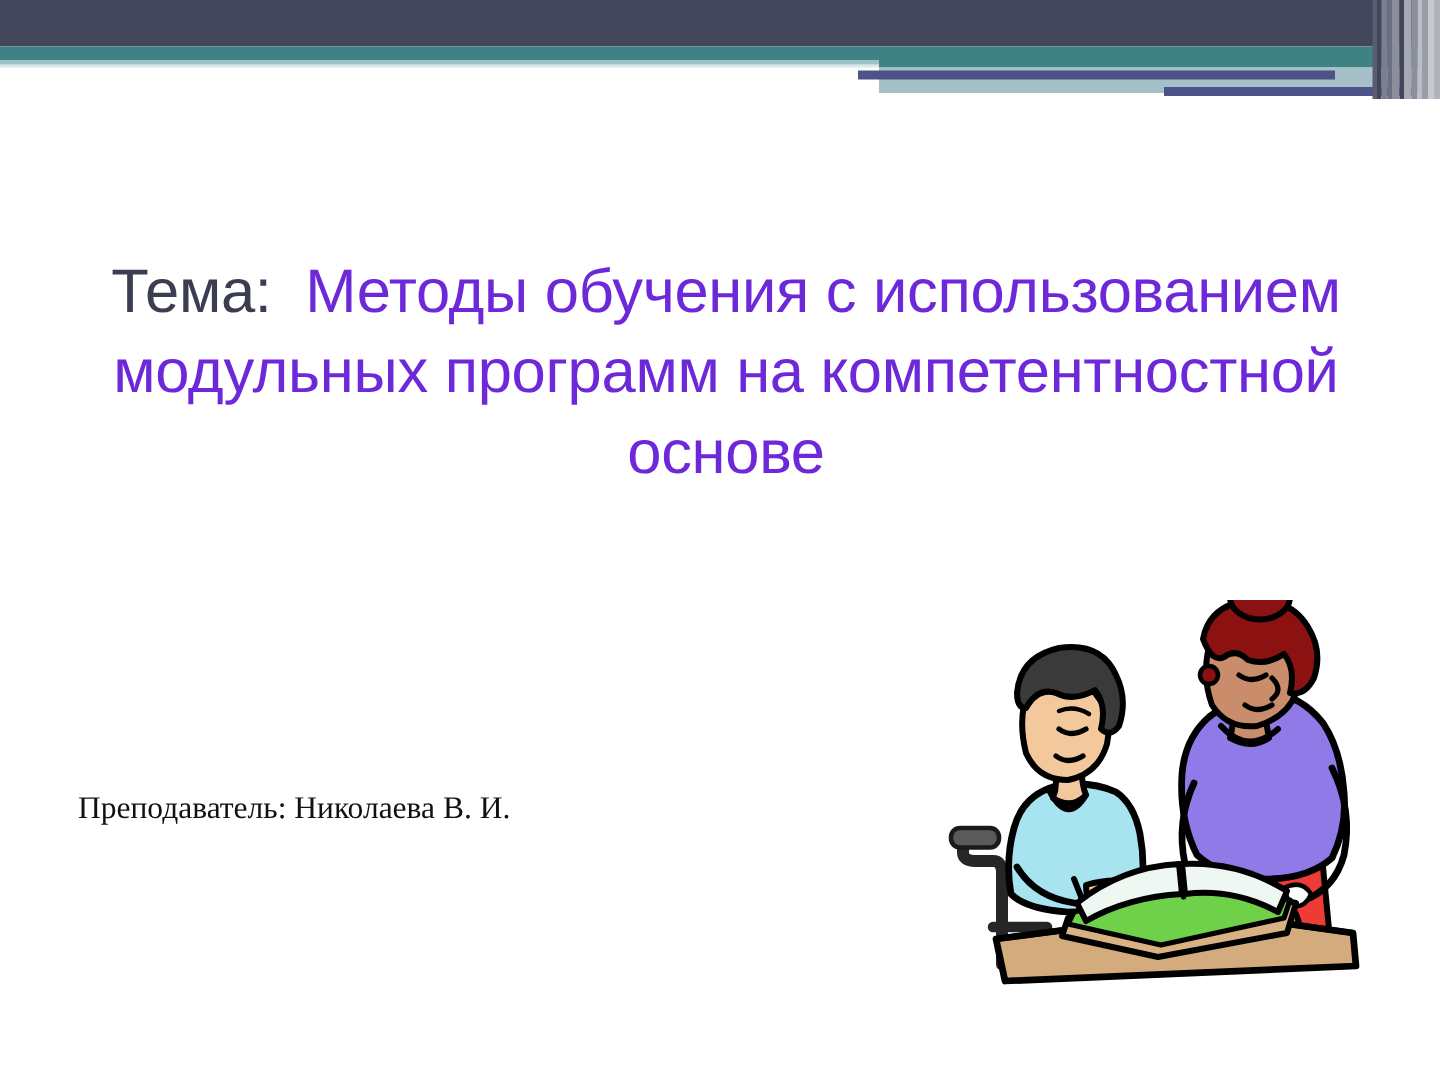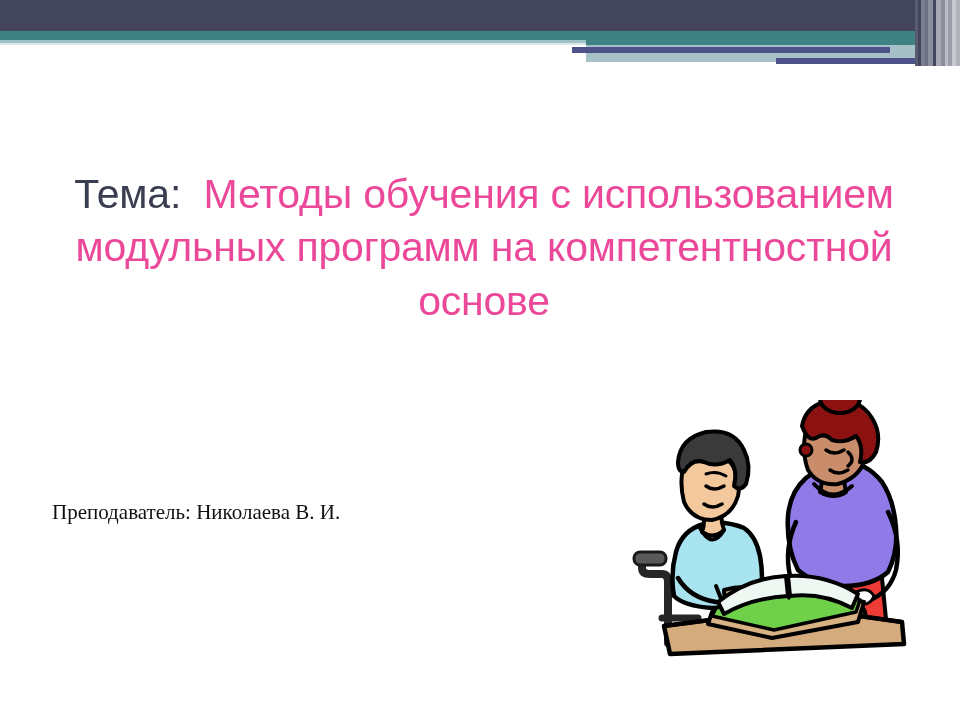--- a/index.html
+++ b/index.html
@@ -127,29 +127,29 @@
     line-height: 1.30;
     font-size: 41px;
     font-weight: 400;
     letter-spacing: -0.2px;
   }
   .title-label {
     color: #3b3d50;
     margin-top: 31px;
   }
   .title-main {
-    color: #ec4899;
+    color: #6d28d9;
     margin-top: 37px;
   }
 
   
   .presenter {
     position: absolute;
     left: 52px;
-    top: 500px;
+    top: 526px;
     font-family: "Liberation Serif", serif;
     font-size: 21px;
     color: #111111;
     white-space: nowrap;
   }
 
   
   .clipart {
     position: absolute;
     left: 620px;

